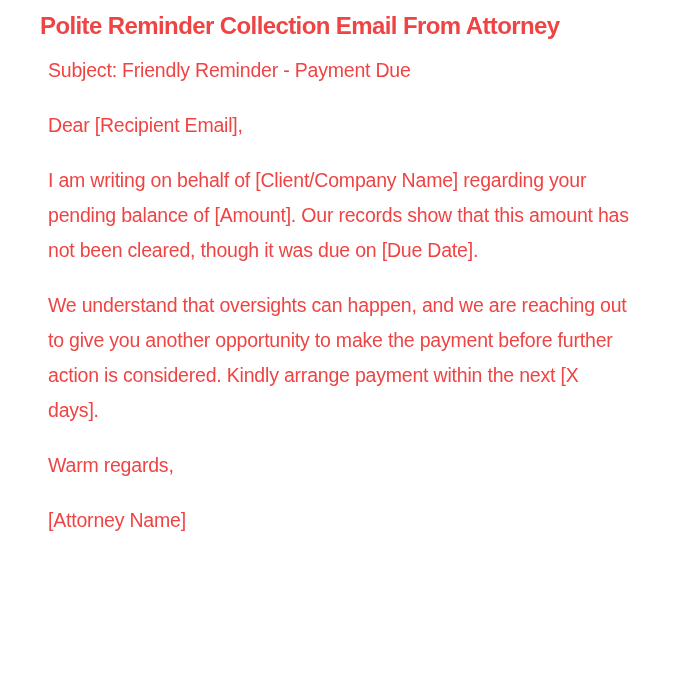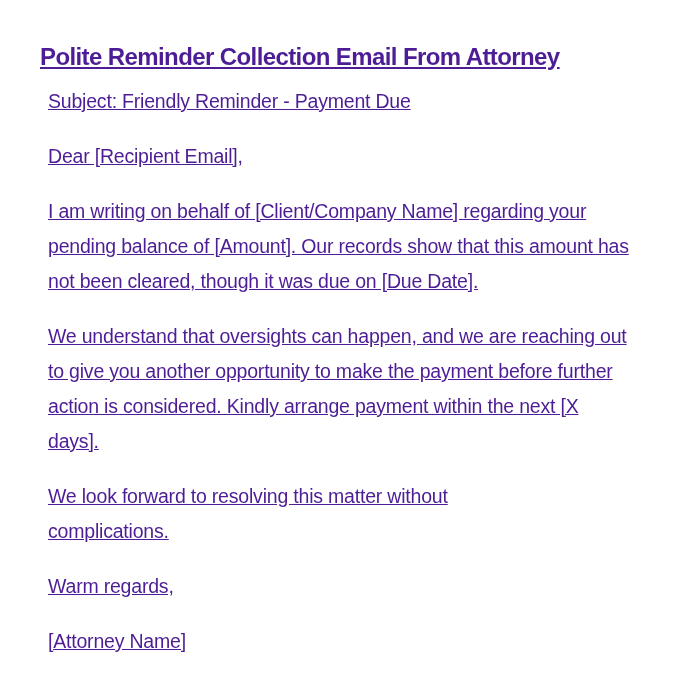--- a/index.html
+++ b/index.html
@@ -1,34 +1,33 @@
 <!DOCTYPE html>
 <html><head>
   <meta charset="utf-8">
   <style>
     html, body { margin: 0; padding: 0; background: #ffffff; }
     body { width: 700px; height: 691px; overflow: hidden; position: relative; }
     .doc {
-      position: absolute; left: 40px; top: 40px; width: 620px;
-      font-family: "Liberation Sans", sans-serif; color: #4c1d95; text-decoration: underline;
+      position: absolute; left: 40px; top: 9px; width: 620px;
+      font-family: "Liberation Sans", sans-serif; color: #ef4444;
     }
     .title {
       font-size: 24px; font-weight: bold; letter-spacing: -0.6px;
       line-height: 34px; margin: 0 0 10px 0;
     }
     .para {
       font-size: 19.5px; line-height: 35px; margin: 0 0 20px 8px;
       letter-spacing: -0.2px;
     }
   </style>
 </head>
 <body>
 
 <div class="doc">
   <h1 class="title">Polite Reminder Collection Email From Attorney</h1>
   <p class="para">Subject: Friendly Reminder - Payment Due</p>
   <p class="para">Dear [Recipient Email],</p>
   <p class="para" style="width:600px">I am writing on behalf of [Client/Company Name] regarding your pending balance of [Amount]. Our records show that this amount has not been cleared, though it was due on [Due Date].</p>
   <p class="para" style="width:580px">We understand that oversights can happen, and we are reaching out to give you another opportunity to make the payment before further action is considered. Kindly arrange payment within the next [X days].</p>
-  <p class="para" style="width:480px">We look forward to resolving this matter without complications.</p>
   <p class="para">Warm regards,</p>
   <p class="para">[Attorney Name]</p>
 </div>
 
 </body></html>

